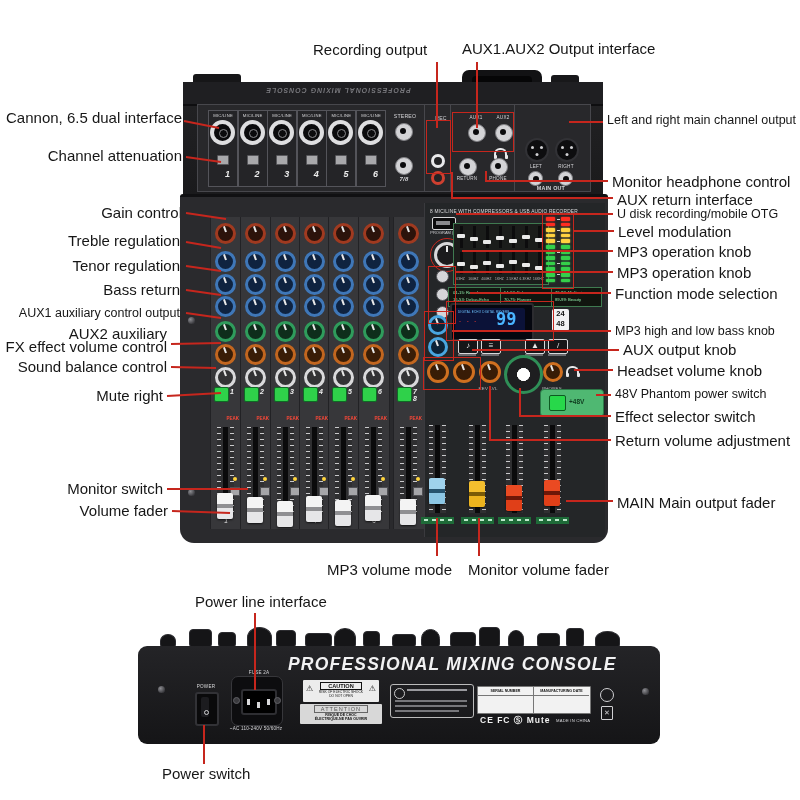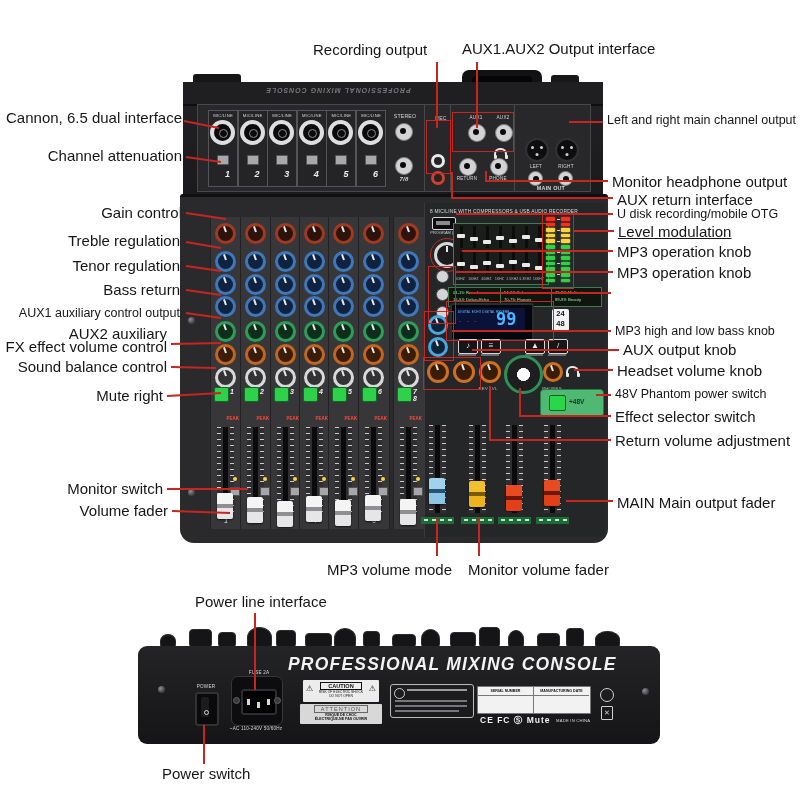--- a/index.html
+++ b/index.html
@@ -146,26 +146,27 @@
   <div class="lbl ra" style="right:620px;top:282px;">Bass return</div>
   <div class="lbl ra sm" style="right:620px;top:307px;">AUX1 auxiliary control output</div>
   <div class="lbl ra" style="right:633px;top:326px;">AUX2 auxiliary</div>
   <div class="lbl ra" style="right:633px;top:339px;">FX effect volume control</div>
   <div class="lbl ra" style="right:633px;top:359px;">Sound balance control</div>
   <div class="lbl ra" style="right:637px;top:388px;">Mute right</div>
   <div class="lbl ra" style="right:637px;top:481px;">Monitor switch</div>
   <div class="lbl ra" style="right:632px;top:503px;">Volume fader</div>
 
   <div class="lbl sm" style="left:607px;top:114px;">Left and right main channel output</div>
-  <div class="lbl" style="left:612px;top:174px;">Monitor headphone output</div>
+  <div class="lbl" style="left:612px;top:174px;">Monitor headphone control</div>
   <div class="lbl" style="left:617px;top:192px;">AUX return interface</div>
   <div class="lbl sm" style="left:617px;top:208px;">U disk recording/mobile OTG</div>
-  <div class="lbl" style="left:618px;top:224px;text-decoration:underline;">Level modulation</div>
+  <div class="lbl" style="left:618px;top:224px;">Level modulation</div>
   <div class="lbl" style="left:617px;top:244px;">MP3 operation knob</div>
   <div class="lbl" style="left:617px;top:265px;">MP3 operation knob</div>
+  <div class="lbl" style="left:615px;top:286px;">Function mode selection</div>
   <div class="lbl sm" style="left:615px;top:325px;">MP3 high and low bass knob</div>
   <div class="lbl" style="left:623px;top:342px;">AUX output knob</div>
   <div class="lbl" style="left:617px;top:363px;">Headset volume knob</div>
   <div class="lbl sm" style="left:615px;top:388px;">48V Phantom power switch</div>
   <div class="lbl" style="left:615px;top:409px;">Effect selector switch</div>
   <div class="lbl" style="left:615px;top:433px;">Return volume adjustment</div>
   <div class="lbl" style="left:617px;top:495px;">MAIN Main output fader</div>
 
   <div class="lbl" style="left:327px;top:562px;">MP3 volume mode</div>
   <div class="lbl" style="left:468px;top:562px;">Monitor volume fader</div>

